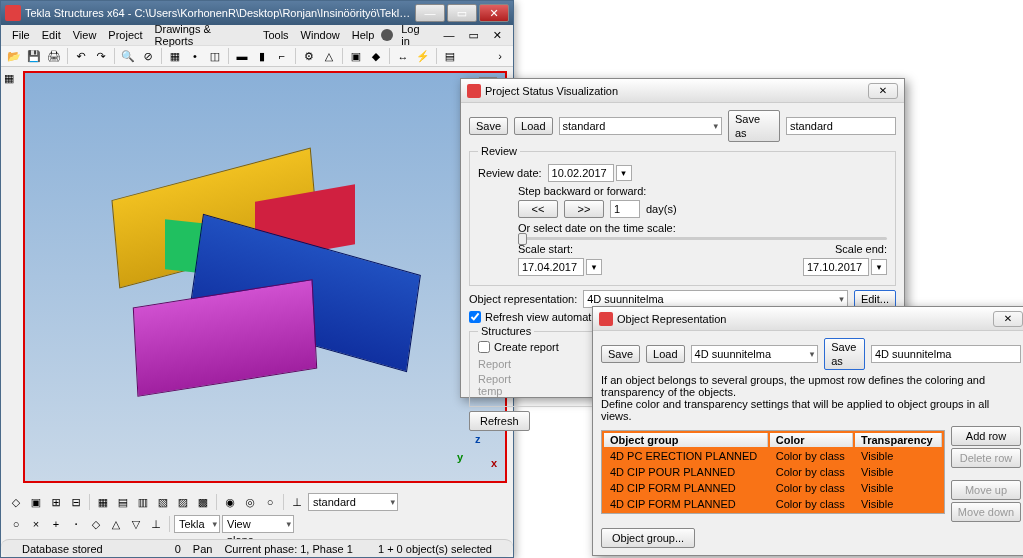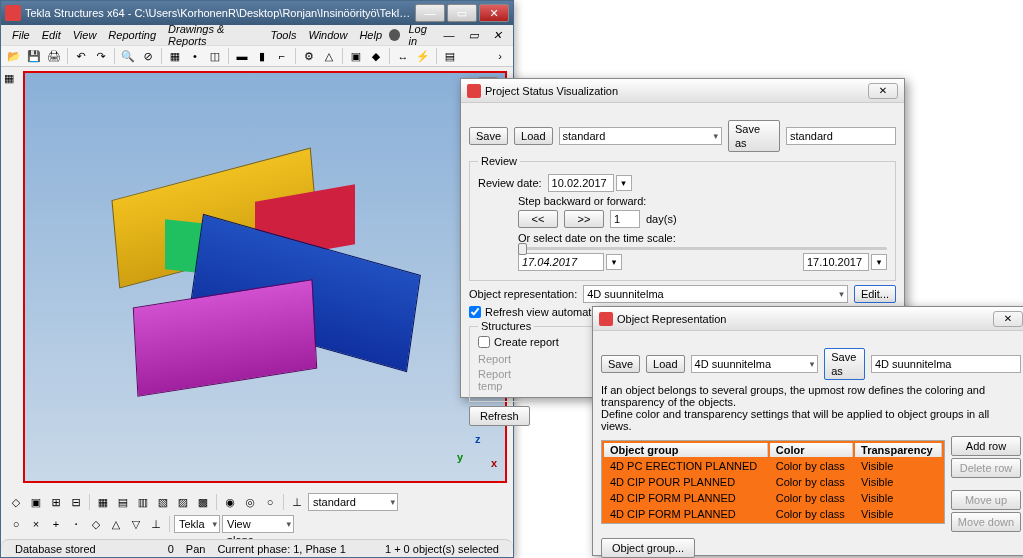--- a/index.html
+++ b/index.html
@@ -8,21 +8,21 @@
 
 .main-window { position: absolute; left: 0; top: 0; width: 514px; height: 558px; border: 1px solid #4a6a8a; background: #f0f0f0; box-shadow: 2px 2px 8px rgba(0,0,0,0.3); }
 .titlebar { height: 24px; background: linear-gradient(to bottom, #5a7ca0, #3a5a7a); color: #fff; display: flex; align-items: center; padding: 0 4px; }
 .titlebar .icon { width: 16px; height: 16px; background: #e04040; margin-right: 4px; border-radius: 2px; }
 .titlebar .title-text { flex: 1; white-space: nowrap; overflow: hidden; text-overflow: ellipsis; font-size: 11px; }
 .win-controls { display: flex; }
 .win-controls .wbtn { width: 30px; height: 18px; background: linear-gradient(to bottom,#eee,#ccc); margin-left: 2px; text-align: center; line-height: 16px; border: 1px solid #888; border-radius: 2px; font-size: 11px; }
 .win-controls .wbtn.close { background: linear-gradient(to bottom,#e06060,#b02020); color: #fff; }
 
 .menubar { height: 20px; background: #eaeaea; display: flex; align-items: center; gap: 2px; padding: 0 6px; }
-.menubar span { padding: 1px 5px; font-style: italic; }
+.menubar span { padding: 1px 5px; }
 .menubar .right { margin-left: auto; display: flex; align-items: center; gap: 4px; }
 .login { display: flex; align-items: center; gap: 3px; }
 .login .avatar { width: 12px; height: 12px; background: #555; border-radius: 50%; }
 
 .toolbar { height: 22px; background: #f5f5f5; border-top: 1px solid #ddd; border-bottom: 1px solid #ccc; display: flex; align-items: center; padding: 0 4px; gap: 2px; }
 .tool-icon { width: 18px; height: 18px; border: 1px solid transparent; display: inline-flex; align-items: center; justify-content: center; font-size: 11px; }
 .sep { width: 1px; height: 16px; background: #ccc; margin: 0 2px; }
 
 .left-strip { position: absolute; left: 2px; top: 70px; width: 18px; }
 .left-strip .tool-icon { display: block; margin-bottom: 2px; }
@@ -33,28 +33,28 @@
 .axis-gizmo .z { position: absolute; left: 18px; top: 0; color: #04a; font-weight: bold; }
 .axis-gizmo .x { position: absolute; right: 0; bottom: 4px; color: #a00; font-weight: bold; }
 .axis-gizmo .y { position: absolute; left: 0; bottom: 10px; color: #080; font-weight: bold; }
 .view-cube { position: absolute; right: 8px; top: 4px; width: 18px; height: 18px; background: #ddd; border: 1px solid #888; }
 
 .bottom-tools { position: absolute; left: 2px; bottom: 20px; right: 2px; height: 48px; background: #f0f0f0; padding: 2px 4px; }
 .bottom-tools .row { display: flex; align-items: center; gap: 2px; height: 22px; flex-wrap: nowrap; }
 .drop { height: 18px; border: 1px solid #aaa; background: #fff; padding: 0 14px 0 4px; position: relative; line-height: 16px; }
 .drop::after { content: "▾"; position: absolute; right: 2px; top: 0; font-size: 9px; color: #555; }
 
-.statusbar { position: absolute; left: 0; bottom: 0; right: 0; height: 18px; background: #eaeaea; border-top: 1px solid #ccc; display: flex; align-items: center; padding: 0 14px; gap: 12px; border-radius: 8px; }
+.statusbar { position: absolute; left: 0; bottom: 0; right: 0; height: 18px; background: #eaeaea; border-top: 1px solid #ccc; display: flex; align-items: center; padding: 0 21px; gap: 12px; border-radius: 8px; }
 
 
 .dialog { position: absolute; background: #f0f0f0; border: 1px solid #888; box-shadow: 3px 3px 10px rgba(0,0,0,0.4); }
 .dlg-titlebar { height: 24px; background: linear-gradient(to bottom,#fff,#e0e0e0); display: flex; align-items: center; padding: 0 6px; border-bottom: 1px solid #ccc; }
 .dlg-titlebar .dlg-icon { width: 14px; height: 14px; background: #e04040; margin-right: 4px; border-radius: 2px; }
 .dlg-titlebar .dlg-close { margin-left: auto; width: 30px; height: 16px; border: 1px solid #aaa; border-radius: 3px; text-align: center; line-height: 14px; font-size: 10px; }
-.dlg-body { padding: 14px 8px; }
+.dlg-body { padding: 4px 8px; }
 
 .btn { display: inline-block; border: 1px solid #888; background: linear-gradient(to bottom,#fdfdfd,#e0e0e0); padding: 2px 10px; border-radius: 2px; line-height: 14px; }
 .btn.sm { padding: 1px 6px; }
 input.field, .combo { border: 1px solid #aaa; background: #fff; height: 18px; padding: 0 3px; line-height: 16px; }
 .combo { position: relative; padding-right: 14px; display: inline-block; }
 .combo::after { content: "▾"; position: absolute; right: 3px; top: 0; font-size: 9px; color: #555; }
 .date-picker { display: inline-flex; align-items: center; gap: 2px; }
 .date-picker .cal { width: 16px; height: 16px; border: 1px solid #aaa; background: #fff; text-align: center; line-height: 14px; font-size: 9px; }
 
 fieldset { border: 1px solid #ccc; padding: 4px 8px 6px; margin-bottom: 4px; }
@@ -99,21 +99,21 @@
       <span class="wbtn">—</span>
       <span class="wbtn">▭</span>
       <span class="wbtn close">✕</span>
     </div>
   </div>
 
   <div class="menubar">
     <span>File</span>
     <span>Edit</span>
     <span>View</span>
-    <span>Reporting</span>
+    <span>Project</span>
     <span>Drawings &amp; Reports</span>
     <span>Tools</span>
     <span>Window</span>
     <span>Help</span>
     <div class="right">
       <div class="login">
         <span class="avatar"></span>
         <span>Log in</span>
       </div>
       <span>—</span>
@@ -251,22 +251,26 @@
           <input class="field" style="width: 30px;" value="1">
           <span>day(s)</span>
         </div>
         <div style="margin-top:4px">Or select date on the time scale:</div>
         <div class="row-line">
           <div class="slider-track">
               <div class="slider-thumb"></div>
             </div>
         </div>
         <div class="row-line" style="justify-content:space-between">
+          <span>Scale start:</span>
+          <span>Scale end:</span>
+        </div>
+        <div class="row-line" style="justify-content:space-between">
           <span class="date-picker">
-            <input class="field" style="width: 86px; font-style: italic;" value="17.04.2017">
+            <input class="field" style="width: 66px;" value="17.04.2017">
             <span class="cal">▾</span>
           </span>
           <span class="date-picker">
             <input class="field" style="width: 66px;" value="17.10.2017">
             <span class="cal">▾</span>
           </span>
         </div>
       </div>
     </fieldset>
 

